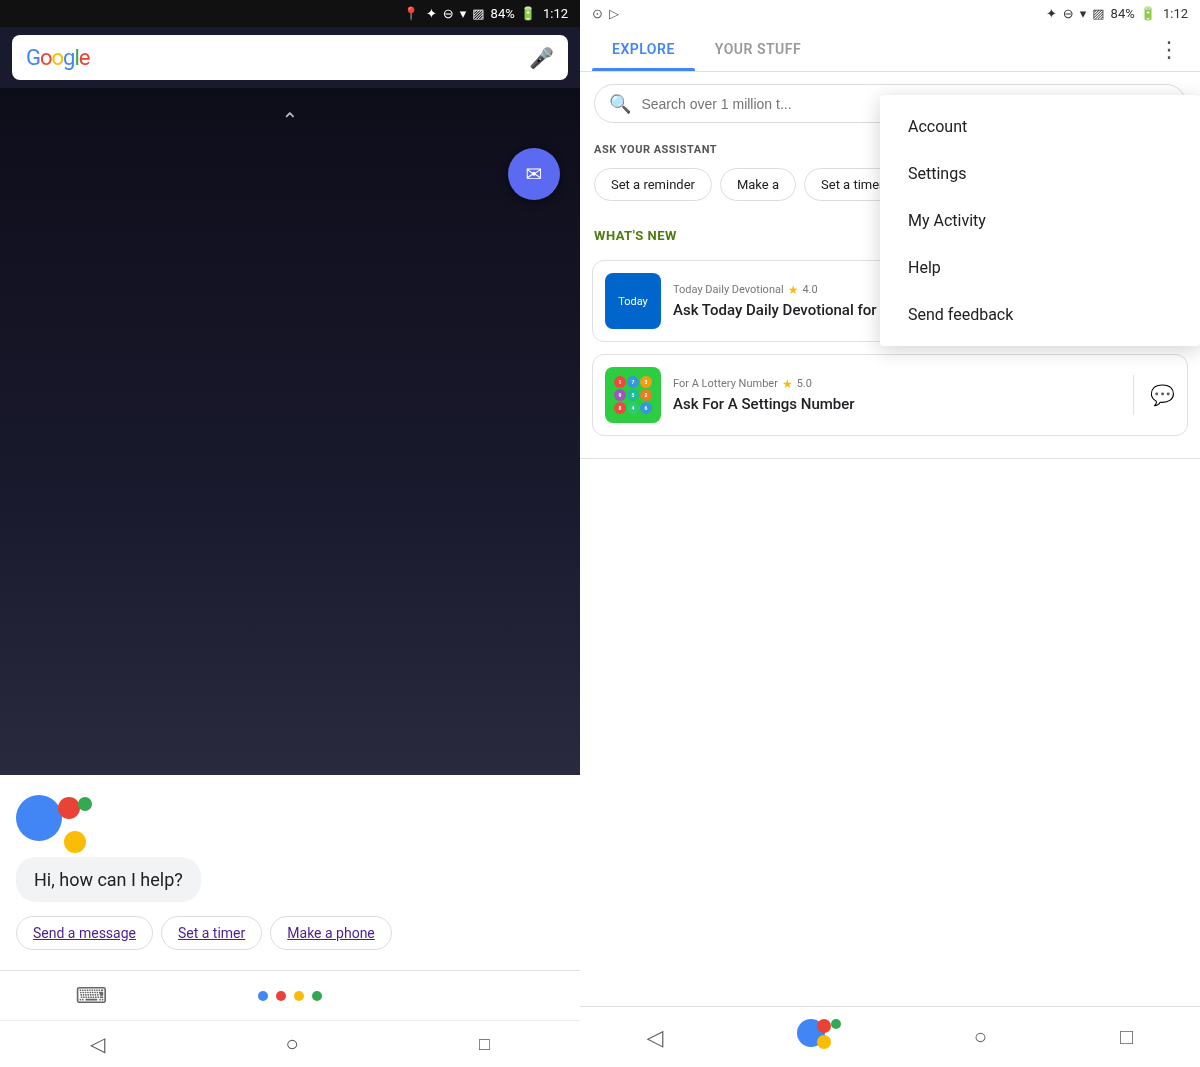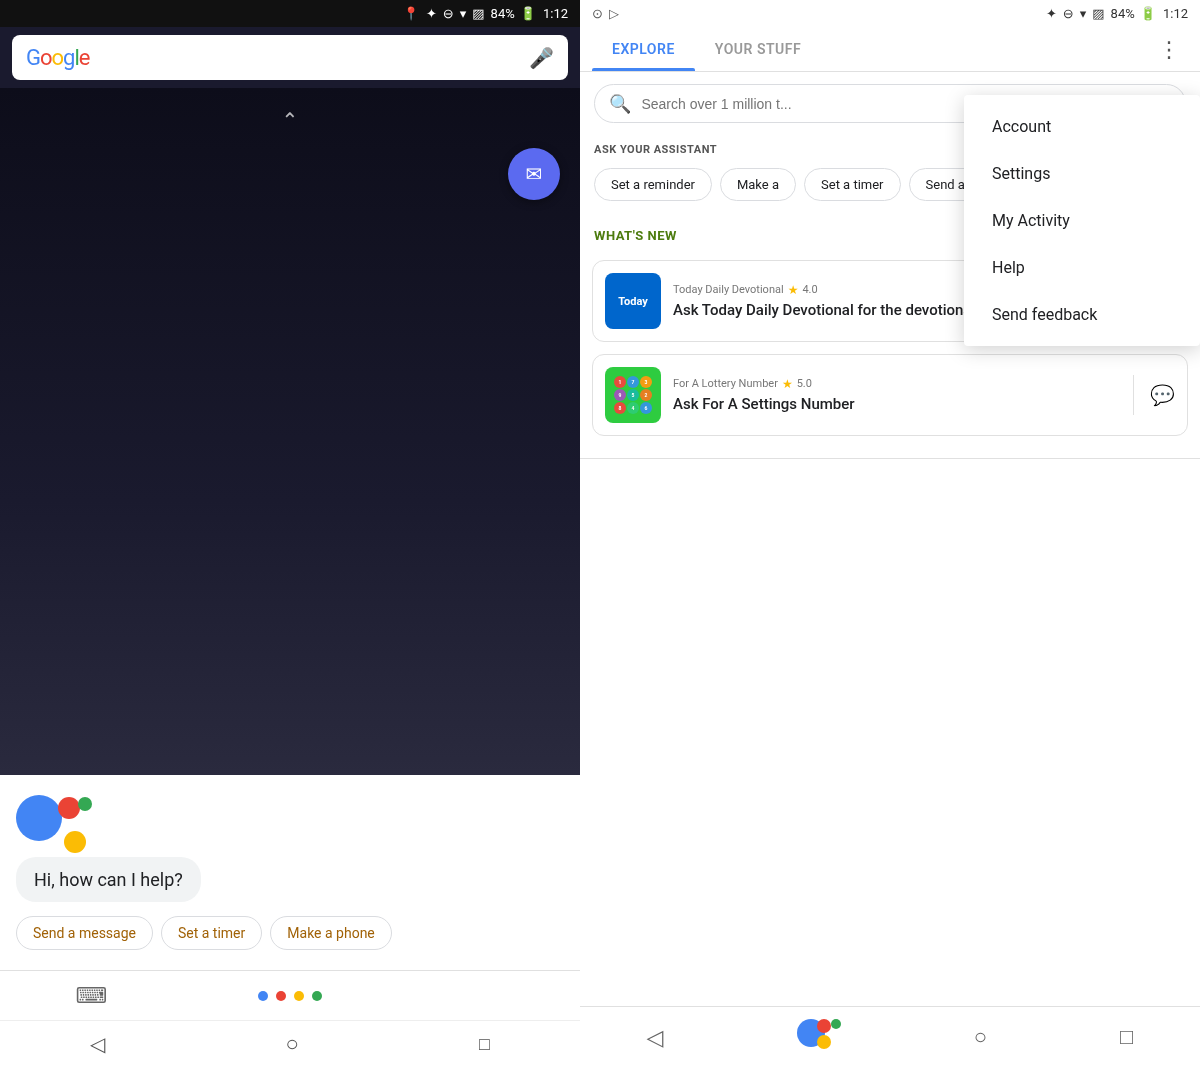--- a/index.html
+++ b/index.html
@@ -125,23 +125,24 @@
     .suggestion-chips {
       display: flex;
       gap: 8px;
       flex-wrap: wrap;
     }
     .chip {
       border: 1px solid #dadce0;
       border-radius: 20px;
       padding: 8px 16px;
       font-size: 14px;
-      color: #a16207;
+      color: #4c1d95;
       background: #fff;
       white-space: nowrap;
+      text-decoration: underline;
     }
     .bottom-nav-left {
       background: #fff;
       display: flex;
       align-items: center;
       justify-content: space-around;
       padding: 12px 0;
       border-top: 1px solid #e0e0e0;
     }
     .bottom-nav-left .nav-icon {
@@ -360,21 +361,21 @@
     .as-blue { width: 28px; height: 28px; background: #4285F4; border-radius: 50%; position: absolute; left: 0; top: 0; }
     .as-red { width: 14px; height: 14px; background: #EA4335; border-radius: 50%; position: absolute; left: 20px; top: 0; }
     .as-green { width: 10px; height: 10px; background: #34A853; border-radius: 50%; position: absolute; left: 34px; top: 0; }
     .as-yellow { width: 14px; height: 14px; background: #FBBC05; border-radius: 50%; position: absolute; left: 20px; top: 16px; }
 
     
     .dropdown-menu {
       position: absolute;
       top: 95px;
       right: 0;
-      width: 236px;
+      width: 320px;
       background: #fff;
       box-shadow: 0 4px 20px rgba(0,0,0,0.18);
       border-radius: 4px;
       z-index: 100;
       padding: 8px 0;
     }
     .dropdown-item {
       padding: 14px 28px;
       font-size: 16px;
       color: #202124;
@@ -478,21 +479,21 @@
     <div class="assistant-chip">Send a mes...</div>
   </div>
 
   <div class="whats-new-header">
     <span>WHAT'S NEW</span>
     <span class="chevron-right">›</span>
   </div>
 
   <div class="card">
     <div class="card-thumb today-thumb">
-      <span style="font-size:11px; font-weight:700; color:#fff;">Today</span>
+      <span style="font-size:11px; font-weight:400; color:#fff;">Today</span>
     </div>
     <div class="card-content">
       <div class="card-meta">
         <span>Today Daily Devotional</span>
         <span class="star">★</span>
         <span>4.0</span>
       </div>
       <div class="card-title">Ask Today Daily Devotional for the devotional from last Th…</div>
     </div>
     <div class="card-divider"></div>

